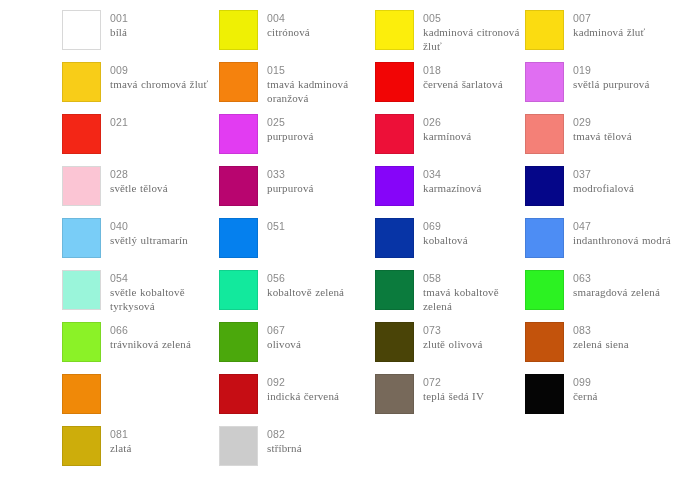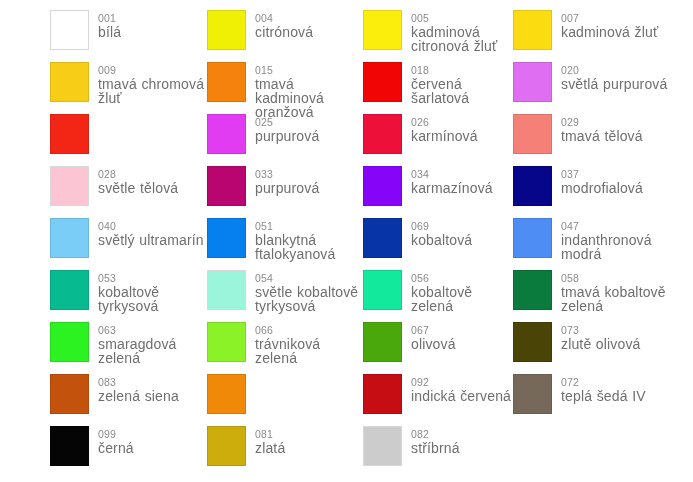--- a/index.html
+++ b/index.html
@@ -12,21 +12,21 @@
     background: #ffffff;
     font-family: "Liberation Sans", "DejaVu Sans", sans-serif;
     overflow: hidden;
   }
 
   #palette-sheet {
     position: relative;
     width: 603px;
     height: 482px;
     box-sizing: border-box;
-    padding: 10px 0 0 0;
+    padding: 10px 0 0 12px;
   }
 
   .palette-grid {
     display: grid;
     grid-template-columns: 157px 156px 150px 180px;
     grid-auto-rows: 52px;
     margin-left: 50px;
   }
 
   .swatch-cell {
@@ -54,24 +54,25 @@
   }
 
   .swatch-code {
     font-size: 10.5px;
     color: #8a8a8a;
     letter-spacing: 0.2px;
     white-space: nowrap;
   }
 
   .swatch-name {
-    font-size: 14px;
+    font-size: 11px;
     color: #6f6f6f;
     letter-spacing: 0.15px;
     word-spacing: 0.5px;
+    font-family: Liberation Serif, serif;
   }
 
   
   .col-3 .swatch-text { max-width: 126px; }
   .col-4 .swatch-text { max-width: 128px; }
 </style>
 </head>
 <body>
 
 <div id="palette-sheet">
@@ -121,27 +122,28 @@
       <div class="swatch-cell col-3">
         <div class="swatch-chip" style="background: rgb(242, 5, 5);"></div>
         <div class="swatch-text">
           <div class="swatch-code">018</div>
           <div class="swatch-name">červená šarlatová</div>
         </div>
       </div>
       <div class="swatch-cell col-4">
         <div class="swatch-chip" style="background: rgb(224, 110, 242);"></div>
         <div class="swatch-text">
-          <div class="swatch-code">020</div>
+          <div class="swatch-code">019</div>
           <div class="swatch-name">světlá purpurová</div>
         </div>
       </div>
       <div class="swatch-cell col-1">
         <div class="swatch-chip" style="background: rgb(243, 38, 22);"></div>
         <div class="swatch-text">
+          <div class="swatch-code">021</div>
         </div>
       </div>
       <div class="swatch-cell col-2">
         <div class="swatch-chip" style="background: rgb(226, 60, 242);"></div>
         <div class="swatch-text">
           <div class="swatch-code">025</div>
           <div class="swatch-name">purpurová</div>
         </div>
       </div>
       <div class="swatch-cell col-3">
@@ -190,44 +192,36 @@
         <div class="swatch-chip" style="background: rgb(121, 205, 247);"></div>
         <div class="swatch-text">
           <div class="swatch-code">040</div>
           <div class="swatch-name">světlý ultramarín</div>
         </div>
       </div>
       <div class="swatch-cell col-2">
         <div class="swatch-chip" style="background: rgb(5, 128, 238);"></div>
         <div class="swatch-text">
           <div class="swatch-code">051</div>
-          <div class="swatch-name">blankytná ftalokyanová</div>
         </div>
       </div>
       <div class="swatch-cell col-3">
         <div class="swatch-chip" style="background: rgb(7, 52, 166);"></div>
         <div class="swatch-text">
           <div class="swatch-code">069</div>
           <div class="swatch-name">kobaltová</div>
         </div>
       </div>
       <div class="swatch-cell col-4">
         <div class="swatch-chip" style="background: rgb(77, 141, 244);"></div>
         <div class="swatch-text">
           <div class="swatch-code">047</div>
           <div class="swatch-name">indanthronová modrá</div>
         </div>
       </div>
-      <div class="swatch-cell col-1">
-        <div class="swatch-chip" style="background: rgb(8, 186, 144);"></div>
-        <div class="swatch-text">
-          <div class="swatch-code">053</div>
-          <div class="swatch-name">kobaltově tyrkysová</div>
-        </div>
-      </div>
       <div class="swatch-cell col-2">
         <div class="swatch-chip has-light-border" style="background: rgb(154, 245, 218);"></div>
         <div class="swatch-text">
           <div class="swatch-code">054</div>
           <div class="swatch-name">světle kobaltově tyrkysová</div>
         </div>
       </div>
       <div class="swatch-cell col-3">
         <div class="swatch-chip" style="background: rgb(18, 233, 157);"></div>
         <div class="swatch-text">

